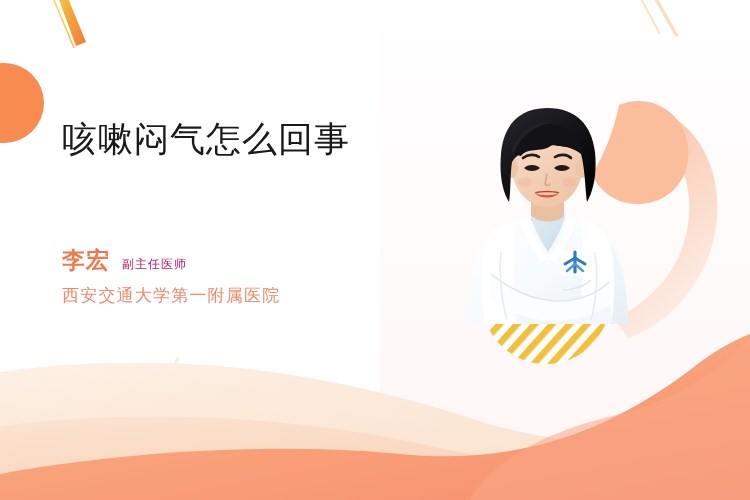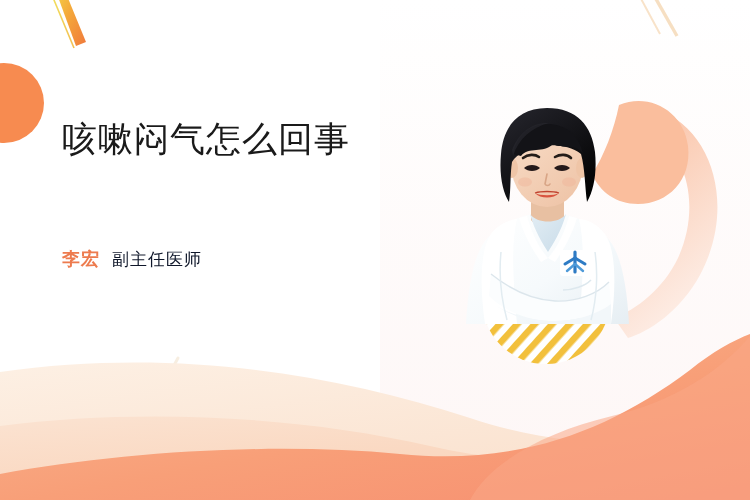--- a/index.html
+++ b/index.html
@@ -52,30 +52,30 @@
     position: absolute;
     left: 62px;
     top: 248px;
   }
   .doc-line1 {
     white-space: nowrap;
     line-height: 1.25;
     margin-bottom: 6px;
   }
   .doc-name {
-    font-size: 18px;
+    font-size: 23px;
     font-weight: bold;
     color: #ED7B4E;
     letter-spacing: 1px;
-    font-family: Liberation Serif, serif;
+    font-family: Liberation Mono, monospace;
   }
   .doc-title {
-    font-size: 17px;
+    font-size: 12px;
     font-weight: normal;
-    color: #0f172a;
+    color: #be185d;
     letter-spacing: 1px;
     margin-left: 12px;
     font-family: "DejaVu Sans", "Liberation Sans", sans-serif;
   }
   .doc-hospital, .doc-dept {
     font-size: 17px;
     color: #EF8A6B;
     letter-spacing: 1.2px;
     line-height: 1.5;
     white-space: nowrap;
@@ -316,16 +316,17 @@
   </svg>
 
   <div class="content">
 
     <div id="title">咳嗽闷气怎么回事</div>
 
     <div id="doctor-block">
       <div class="doc-line1">
         <span class="doc-name">李宏</span><span class="doc-title">副主任医师</span>
       </div>
+      <div class="doc-hospital">西安交通大学第一附属医院</div>
     </div>
 
   </div>
 </div>
 
 </body></html>

